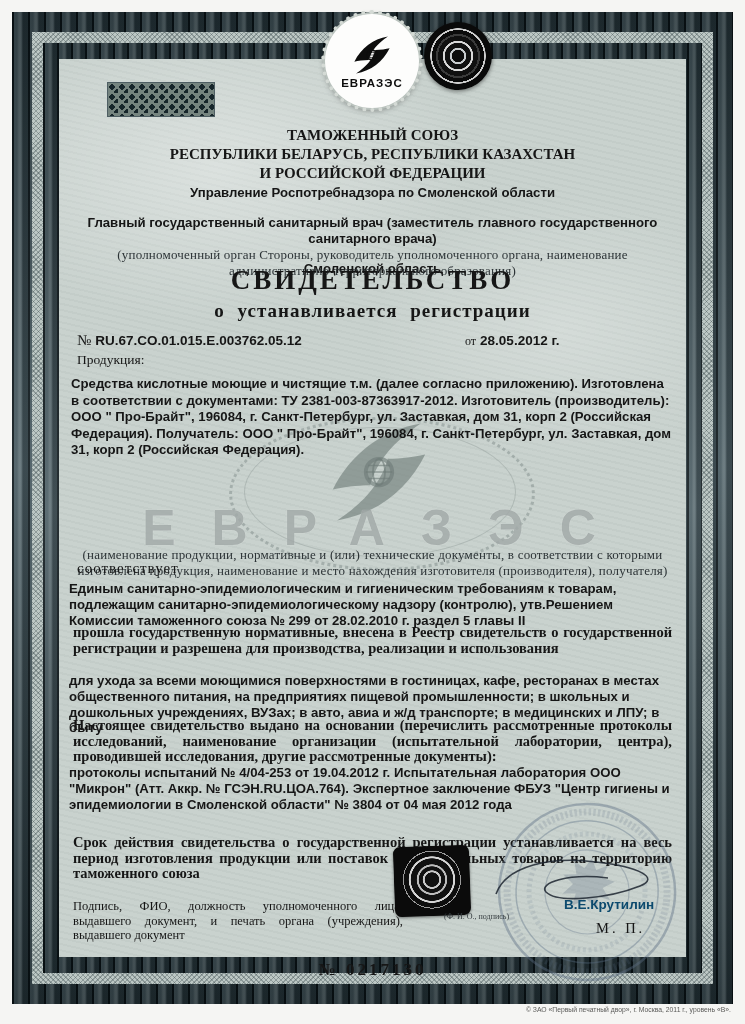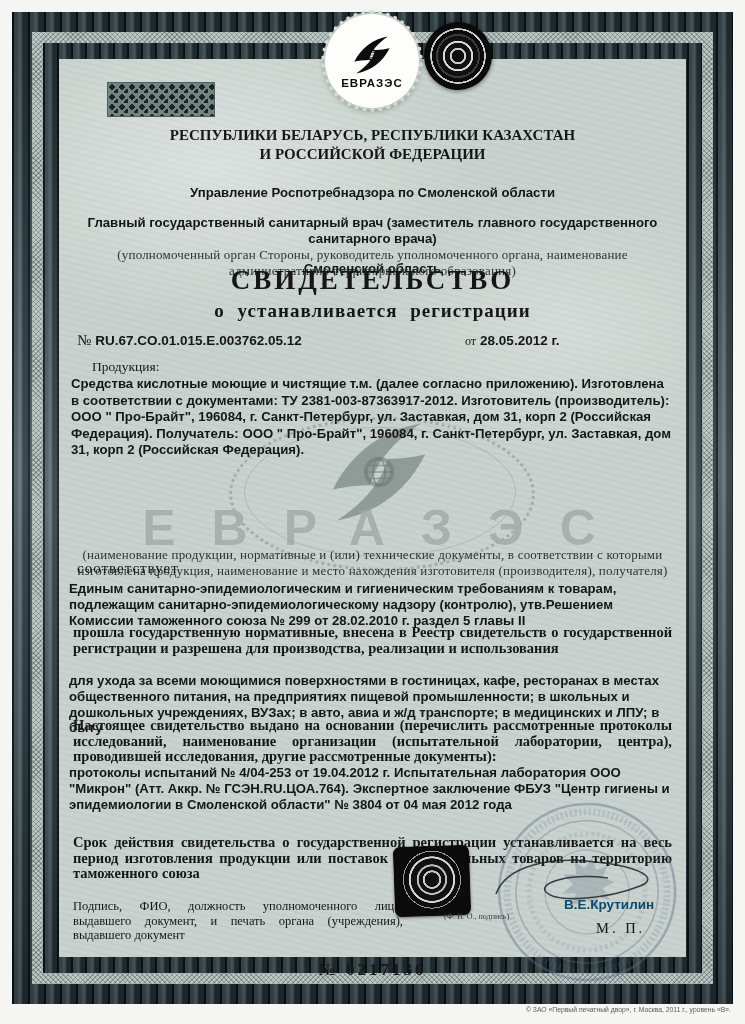--- a/index.html
+++ b/index.html
@@ -40,21 +40,21 @@
   .b-auth{top:126px;font-size:13.2px;line-height:16px;font-family:"Liberation Sans","DejaVu Sans",sans-serif;font-weight:700;}
   .b-auth .sp{margin-top:14px;}
   .b-cap1{top:188px;}
   .b-title{top:206px;font-size:27px;letter-spacing:3px;}
   .b-sub{top:241px;font-size:19px;letter-spacing:1px;word-spacing:7px;}
   .b-numrow{top:272px;height:20px;}
   .num-label{font-size:15px;margin-left:8px;}
   .num-val{font-family:"Liberation Sans","DejaVu Sans",sans-serif;font-weight:700;font-size:13.5px;}
   .date-grp{position:absolute;left:396px;top:0;}
   .date-label{font-size:12px;}
-  .b-prodlabel{top:300px;font-size:13.5px;margin-left:15px;padding-left:8px;}
+  .b-prodlabel{top:293px;font-size:13.5px;margin-left:0;padding-left:8px;}
   .b-prodpara{top:317px;font-size:13.2px;line-height:16.6px;padding:0 2px;}
   .b-cap2{top:488px;}
   .b-sootv{top:501px;font-size:15px;letter-spacing:1px;padding-left:8px;}
   .b-req{top:522px;font-size:13.2px;line-height:15.8px;}
   .b-reg{top:566px;font-size:14.5px;line-height:15.5px;text-align:justify;padding:0 4px;}
   .b-usage{top:614px;font-size:13.2px;line-height:15.8px;}
   .b-basis{top:659px;font-size:14.5px;line-height:15.5px;text-align:justify;padding:0 4px;}
   .b-docs{top:706px;font-size:13.2px;line-height:15.8px;}
   .b-valid{top:776px;font-size:14.5px;line-height:15.5px;text-align:justify;padding:0 4px;}
   .b-siglabel{top:840px;width:330px;right:auto;font-size:12.5px;line-height:14.5px;text-align:justify;padding-left:4px;}
@@ -131,20 +131,21 @@
           <div class="watermark">
             <div class="wm-oval"></div>
             <div class="wm-oval2"></div>
             <svg class="wm-swoosh" viewBox="0 0 100 100">
                 <use href="#swoosh"></use>
               </svg>
             <div class="wm-word">ЕВРАЗЭС</div>
           </div>
 
           <div class="abs ctr serif-b b-union">
+            <div>ТАМОЖЕННЫЙ СОЮЗ</div>
             <div>РЕСПУБЛИКИ БЕЛАРУСЬ, РЕСПУБЛИКИ КАЗАХСТАН</div>
             <div>И РОССИЙСКОЙ ФЕДЕРАЦИИ</div>
           </div>
 
           <div class="abs ctr b-auth">
             <div>Управление Роспотребнадзора по Смоленской области</div>
             <div class="sp">Главный государственный санитарный врач (заместитель главного государственного санитарного врача)</div>
             <div class="sp">Смоленской область</div>
           </div>
 

